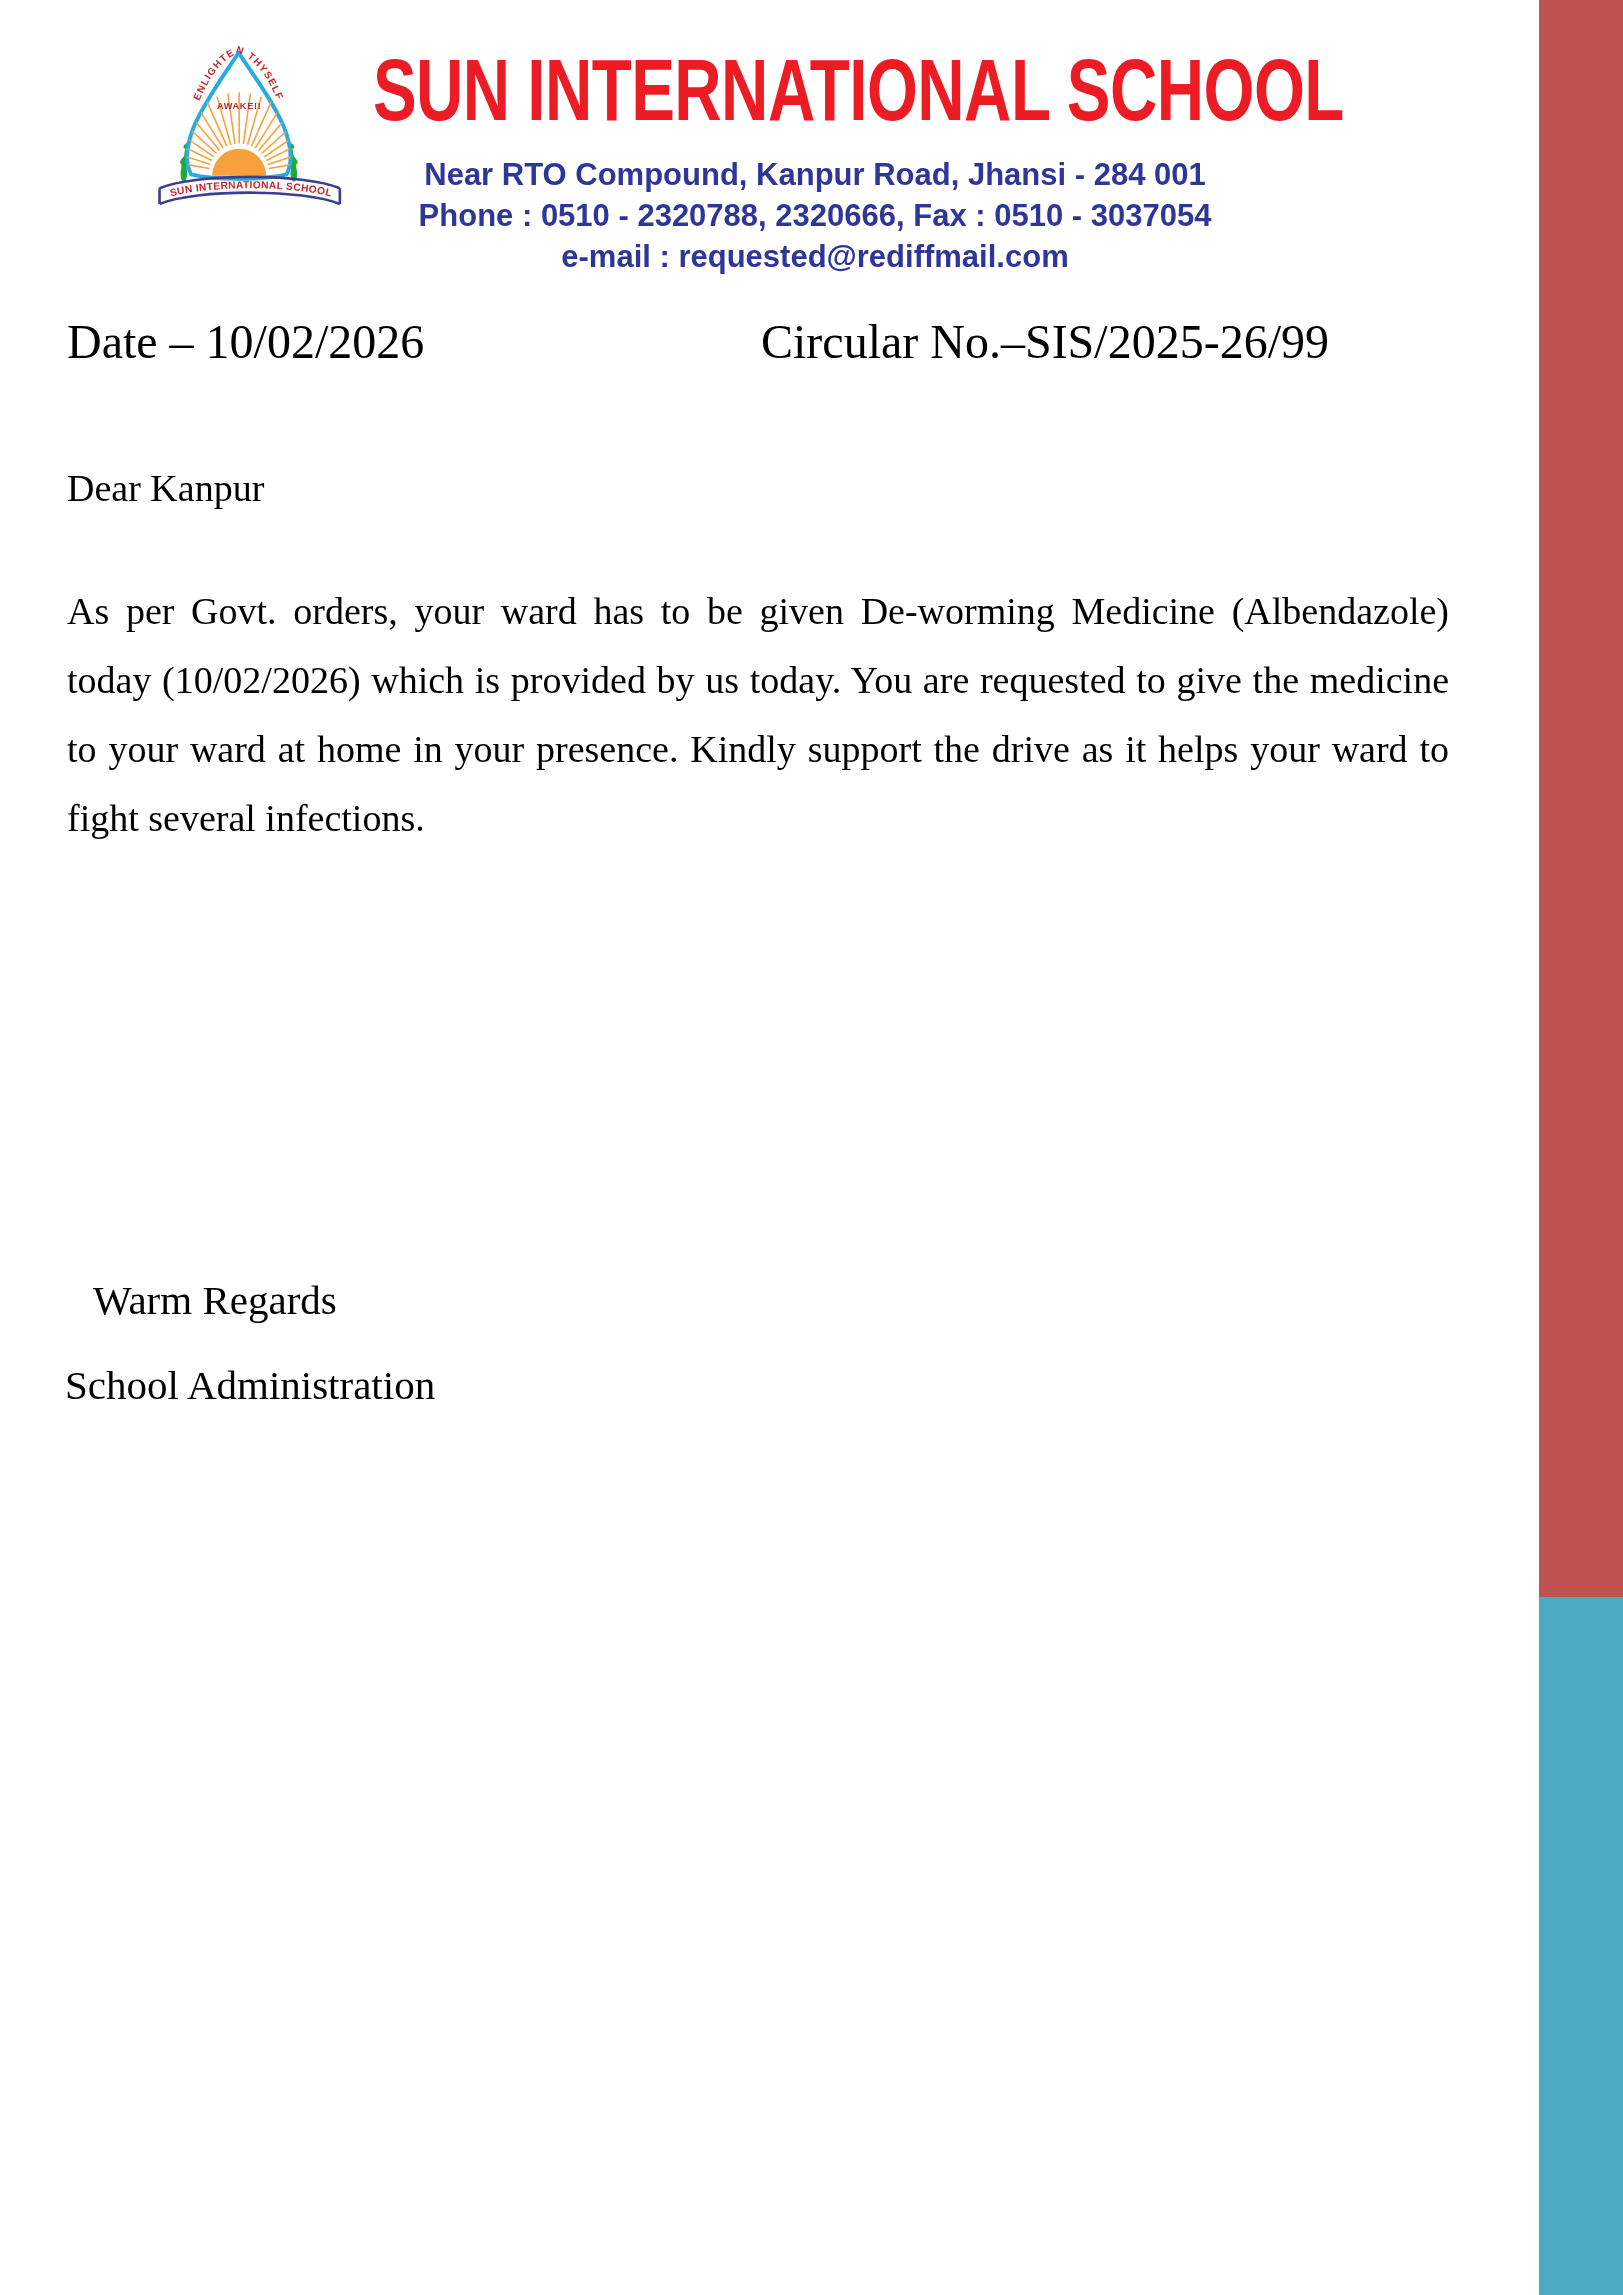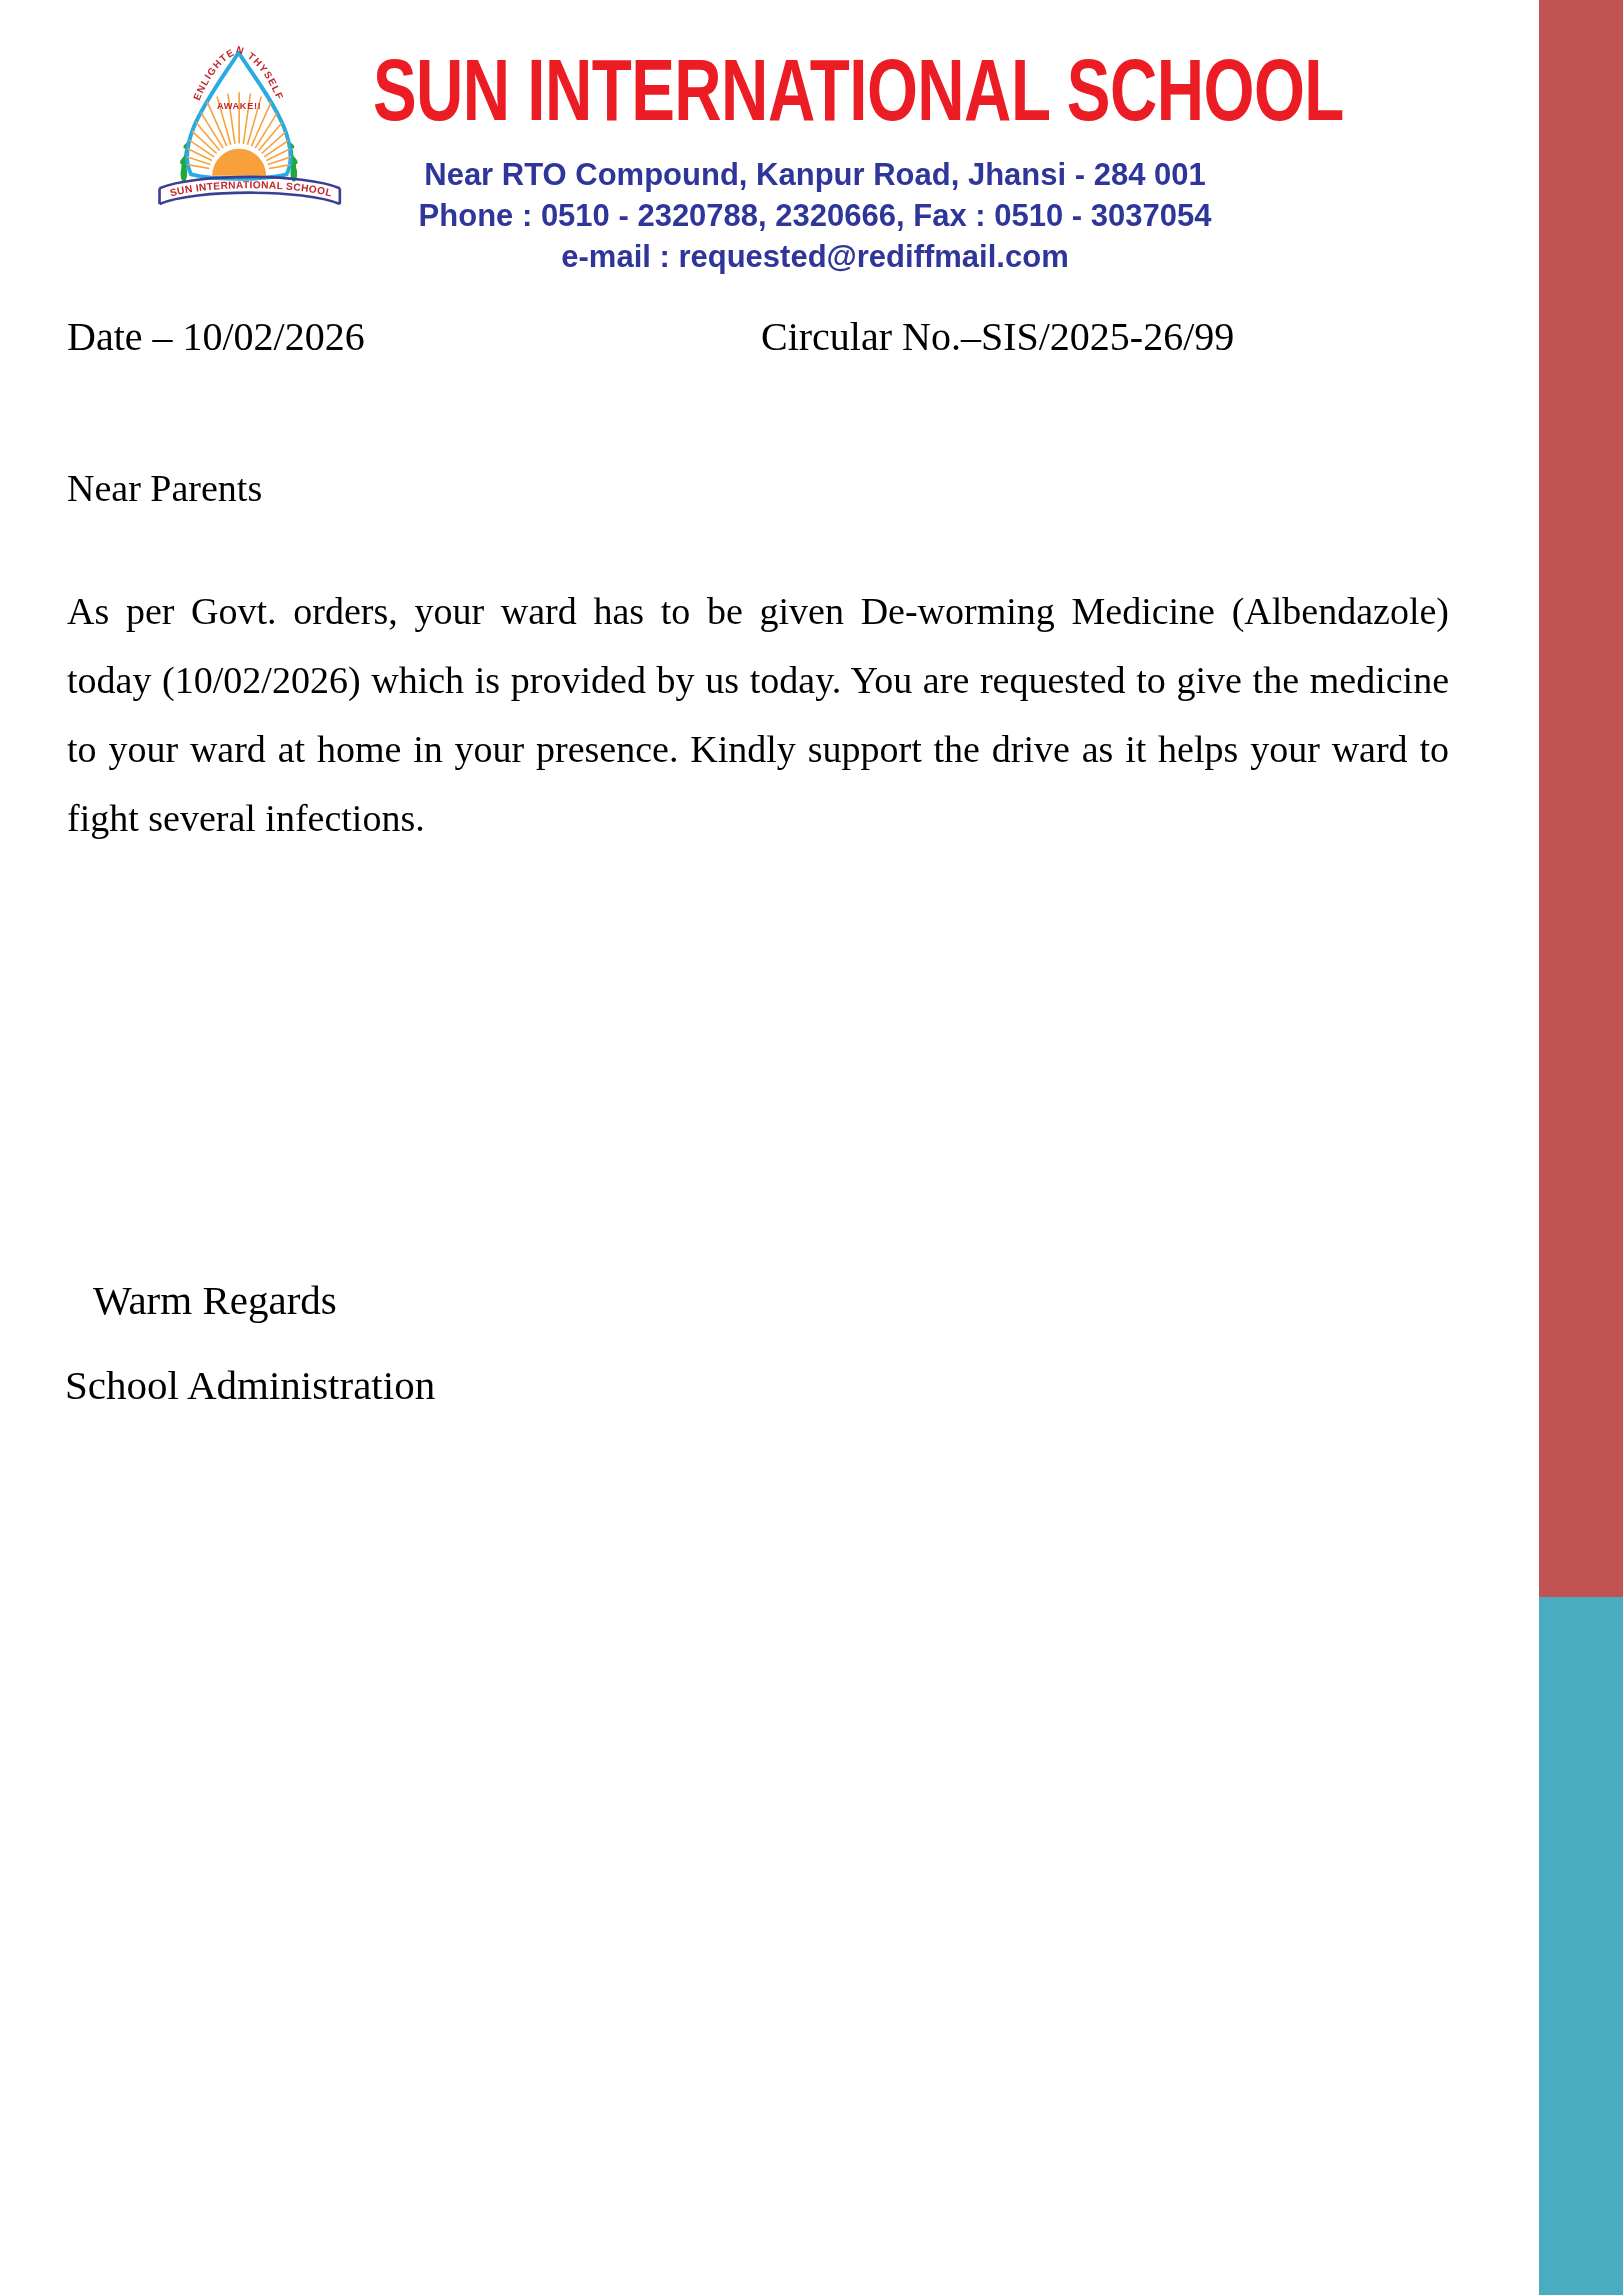--- a/index.html
+++ b/index.html
@@ -49,21 +49,21 @@
     left: 151px; top: 154px; width: 1328px;
     text-align: center;
     font-family: "Liberation Sans", "DejaVu Sans", sans-serif;
     font-weight: bold;
     font-size: 31px;
     line-height: 41px;
     color: #2F3699;
   }
 
   
-  .date-row { position: absolute; top: 313px; left: 67px; right: 186px; font-size: 40px; line-height: 1.2; }
+  .date-row { position: absolute; top: 313px; left: 67px; right: 186px; font-size: 48px; line-height: 1.2; }
   .circular-no { position: absolute; left: 694px; top: 0; }
   .salutation { position: absolute; top: 466px; left: 67px; font-size: 38px; }
   .body-par {
     position: absolute;
     top: 577px; left: 67px; width: 1382px;
     font-size: 38px;
     line-height: 1.82;
     text-align: justify;
   }
   .closing   { position: absolute; top: 1276px; left: 65px; font-size: 41px; margin-left: 28px; }
@@ -167,19 +167,19 @@
     <div>Near RTO Compound, Kanpur Road, Jhansi - 284 001</div>
     <div>Phone : 0510 - 2320788, 2320666, Fax : 0510 - 3037054</div>
     <div>e-mail : requested@rediffmail.com</div>
   </div>
 
   <div class="date-row">
     <span>Date – 10/02/2026</span>
     <span class="circular-no">Circular No.–SIS/2025-26/99</span>
   </div>
 
-  <div class="salutation">Near Parents</div>
+  <div class="salutation">Dear Kanpur</div>
   <div class="body-par">As per Govt. orders, your ward has to be given De-worming Medicine (Albendazole) today (10/02/2026) which is provided by us today. You are requested to give the medicine to your ward at home in your presence. Kindly support the drive as it helps your ward to fight several infections.</div>
   <div class="closing">Warm Regards</div>
   <div class="signature">School Administration</div>
 
 </div>
 
 
 </body></html>

